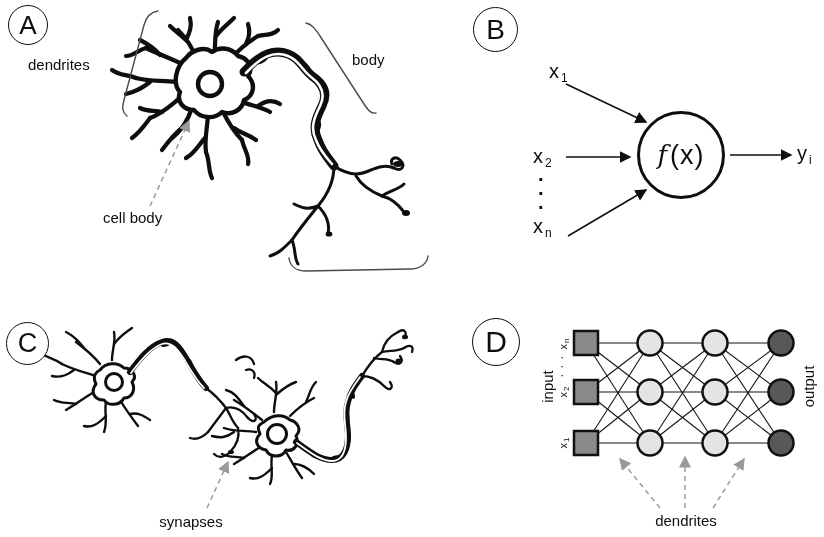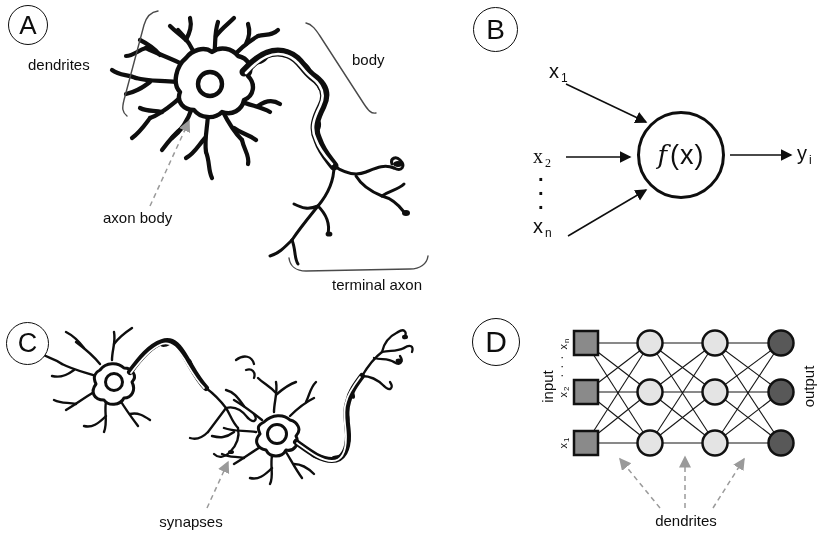--- a/index.html
+++ b/index.html
@@ -125,42 +125,41 @@
     <path class="brk" d="M289,258 C290,266 296,271 306,271 L410,269 C420,269 427,264 428,256"></path>
 
     <line class="dash" x1="150" y1="206" x2="189" y2="121" marker-end="url(#mgA)"></line>
   </svg>
 
   <div class="badge" style="left:8px;top:5px;width:40px;height:40px;">
     <span>A</span>
   </div>
   <div class="lbl" style="left:28px;top:56px;">dendrites</div>
   <div class="lbl" style="left:352px;top:51px;">body</div>
-  <div class="lbl" style="left:103px;top:209px;">axon body</div>
-  <div class="lbl center" style="left:307px;top:276px;width:140px;">terminal axon</div>
+  <div class="lbl" style="left:103px;top:209px;">cell body</div>
 
   <svg class="art" style="left:460px;top:0" width="364" height="300" viewBox="0 0 364 300">
     <defs>
       <marker id="mbB" markerWidth="9" markerHeight="9" refX="7" refY="4" orient="auto">
         <path class="markb" d="M0,0 L8,4 L0,8 Z"></path>
       </marker>
     </defs>
     <line class="inkln" x1="106" y1="84" x2="186" y2="122" marker-end="url(#mbB)"></line>
     <line class="inkln" x1="106" y1="157" x2="170" y2="157" marker-end="url(#mbB)"></line>
     <line class="inkln" x1="108" y1="236" x2="186" y2="190" marker-end="url(#mbB)"></line>
     <line class="inkln" x1="270" y1="155" x2="331" y2="155" marker-end="url(#mbB)"></line>
   </svg>
 
   <div class="badge" style="left:473px;top:7px;width:45px;height:45px;font-size:28px;">
     <span>B</span>
   </div>
   <div class="lbl" style="left:533px;top:60px;font-size:20px;margin-left:16px;">
     <span>x</span><span class="sub">1</span>
   </div>
-  <div class="lbl" style="left:533px;top:145px;font-size:20px;font-family:Liberation Serif, serif;">
+  <div class="lbl" style="left:533px;top:145px;font-size:20px;">
     <span>x</span><span class="sub">2</span>
   </div>
   <div class="vdots" style="left:538px;top:172px;font-size:20px;line-height:14px;font-weight:bold;">·
 ·
 ·</div>
   <div class="lbl" style="left:533px;top:215px;font-size:20px;">
     <span>x</span><span class="sub">n</span>
   </div>
   <div class="fx">
     <i>f</i>

